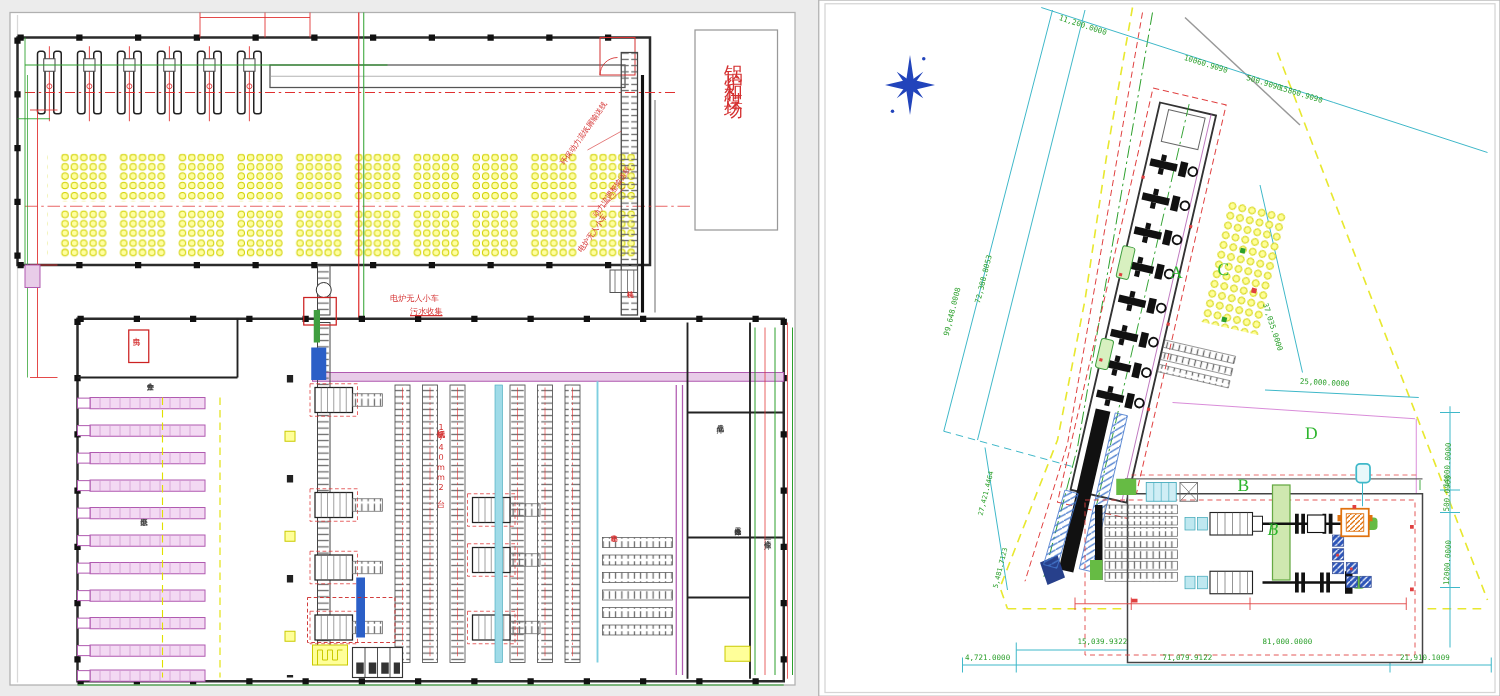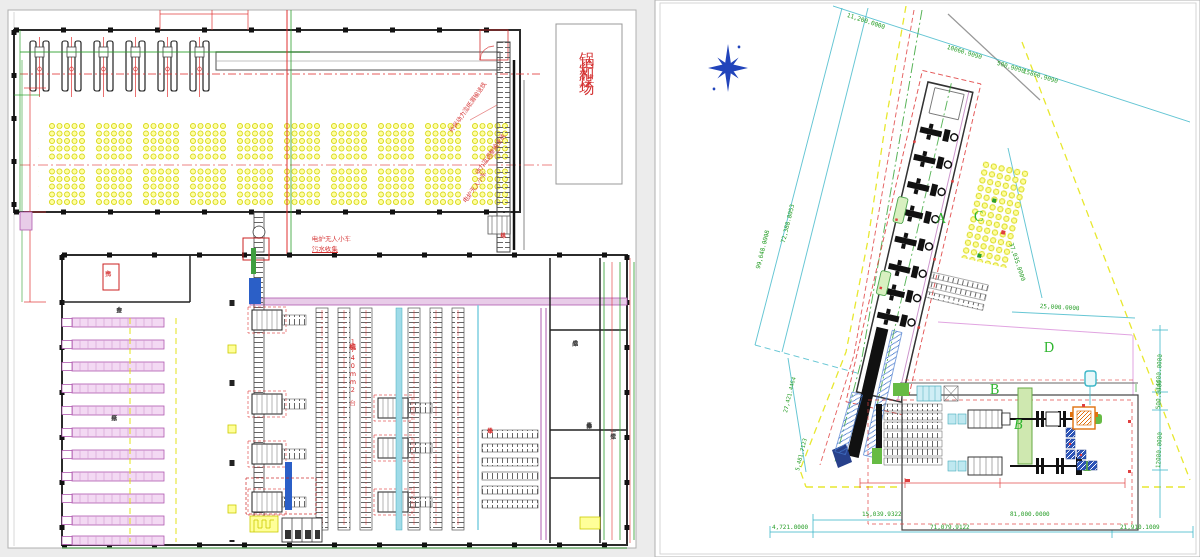--- a/index.html
+++ b/index.html
@@ -458,21 +458,21 @@
 </svg>
 
 <div>
 
   <div class="lbl v big-red" style="left:578px;top:40px;height:140px;">锅炉和煤场</div>
   <div class="lbl red" style="left:448px;top:130px;font-size:6px;transform:rotate(-55deg);">环保动力流纸屑输送线</div>
   <div class="lbl red" style="left:474px;top:172px;font-size:6px;transform:rotate(-55deg);">动力流调整输送线</div>
   <div class="lbl red" style="left:462px;top:200px;font-size:6px;transform:rotate(-55deg);">电炉无人小车</div>
   <div class="lbl v red" style="left:500px;top:228px;font-size:5.5px;">链斗机</div>
   <div class="lbl red" style="left:312px;top:236px;font-size:6.5px;">电炉无人小车</div>
-  <div class="lbl red" style="left:312px;top:246px;font-size:6.5px;text-decoration:underline;">污水收集</div>
+  <div class="lbl red" style="left:328px;top:246px;font-size:6.5px;text-decoration:underline;">污水收集</div>
   <div class="lbl v red" style="left:105px;top:265px;font-size:6px;">电房</div>
   <div class="lbl v dk" style="left:116px;top:302px;font-size:5.5px;">生产办公室</div>
   <div class="lbl v dk" style="left:111px;top:410px;font-size:6px;">原纸平台</div>
   <div class="lbl v red" style="left:349px;top:338px;font-size:6.5px;height:95px;">切纸机1740mm2台</div>
   <div class="lbl v red" style="left:487px;top:423px;font-size:5.5px;">小车轨道</div>
   <div class="lbl v dk" style="left:572px;top:335px;font-size:6px;">成品仓库</div>
   <div class="lbl v dk" style="left:586px;top:418px;font-size:5.5px;">原纸仓库二楼办公</div>
   <div class="lbl v dk" style="left:610px;top:428px;font-size:6px;">一楼仓库</div>
 
   <div class="lbl letter" style="left:936px;top:212px;">A</div>

